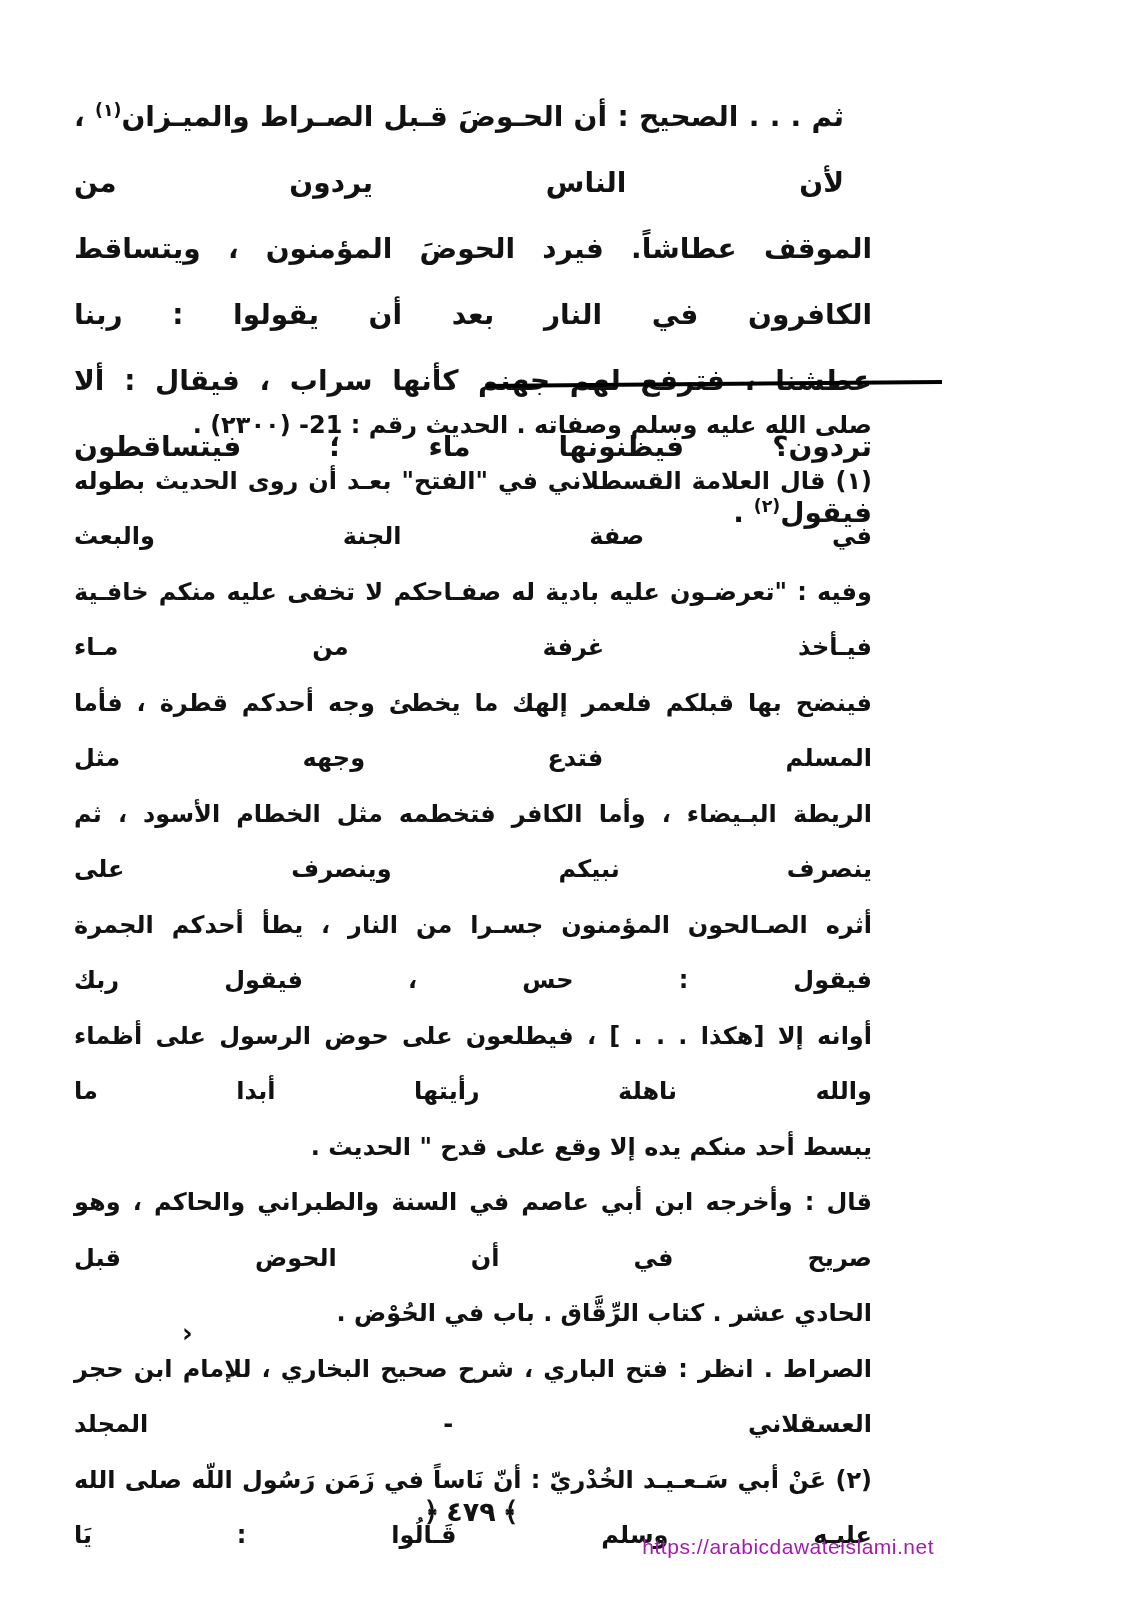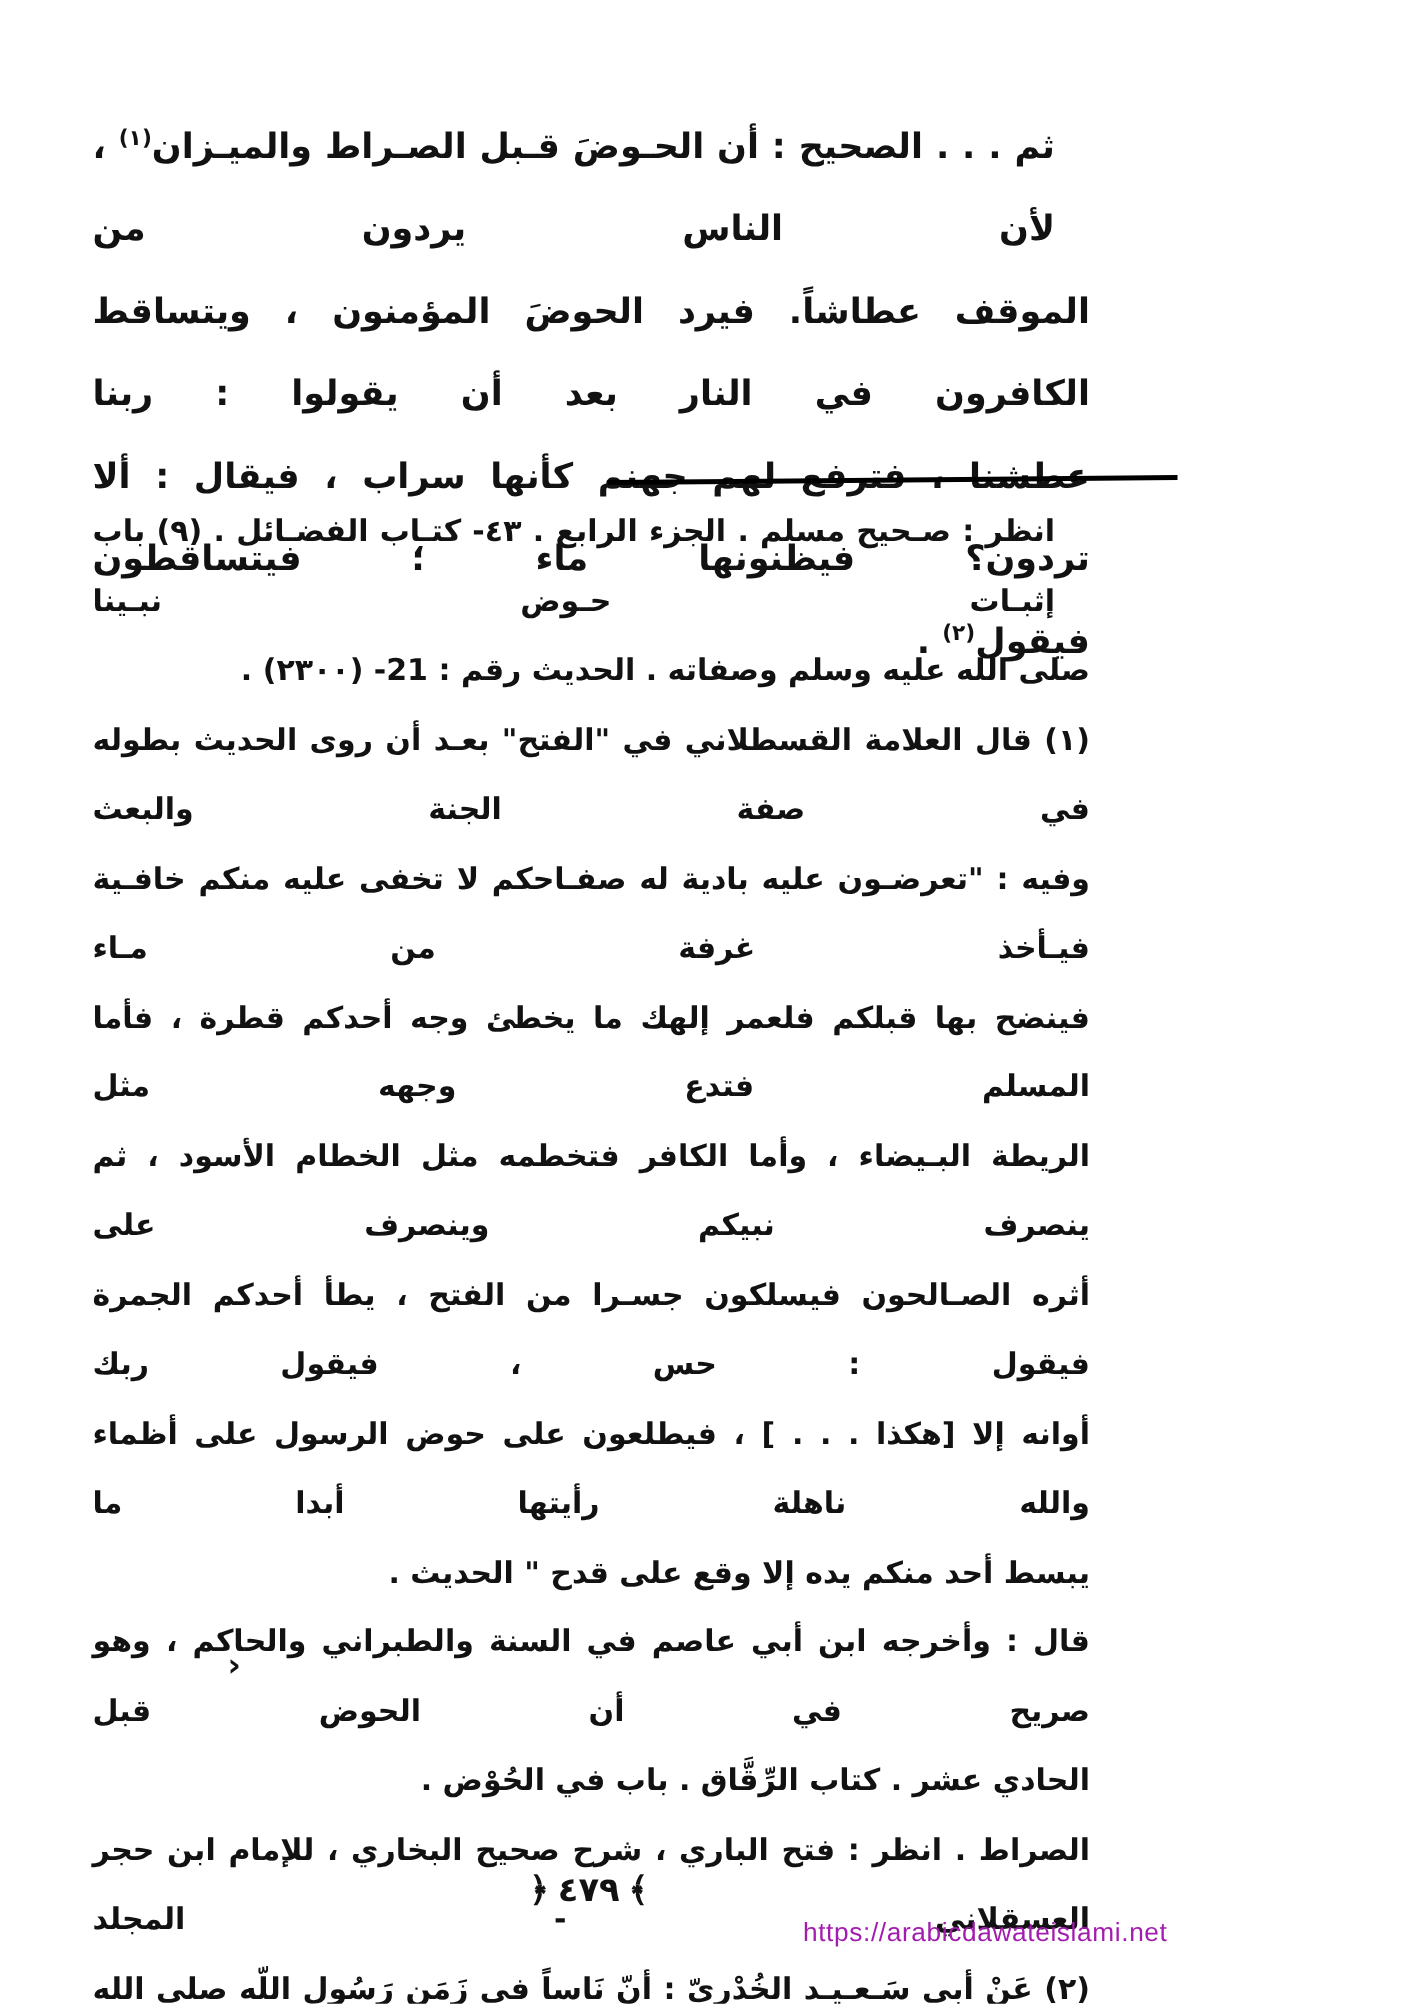--- a/index.html
+++ b/index.html
@@ -81,27 +81,26 @@
   <div class="main-text">
     <div class="line fill indent1"><span>ثم . . . الصحيح : أن الحـوضَ قـبل الصـراط والميـزان</span><sup class="fn">(١)</sup><span> ، لأن الناس يردون من</span></div>
     <div class="line fill">الموقف عطاشاً. فيرد الحوضَ المؤمنون ، ويتساقط الكافرون في النار بعد أن يقولوا : ربنا</div>
     <div class="line fill">عطشنا ، فترفع لهم جهنم كأنها سراب ، فيقال : ألا تردون؟ فيظنونها ماء ؛ فيتساقطون</div>
     <div class="line endline"><span>فيقول</span><sup class="fn">(٢)</sup><span> .</span></div>
   </div>
 
   <div class="separator"></div>
 
   <div class="footnotes">
-    <div class="line fill indent1">انظر : صـحيح مسلم . الجزء الرابع . ٤٣- كتـاب الفضـائل . (٩) باب إثبـات حـوض نبـينا</div>
     <div class="line endline">صلى الله عليه وسلم وصفاته . الحديث رقم : 21- (٢٣٠٠) .</div>
     <div class="line fill">(١) قال العلامة القسطلاني في "الفتح" بعـد أن روى الحديث بطوله في صفة الجنة والبعث</div>
     <div class="line fill">وفيه : "تعرضـون عليه بادية له صفـاحكم لا تخفى عليه منكم خافـية فيـأخذ غرفة من مـاء</div>
     <div class="line fill">فينضح بها قبلكم فلعمر إلهك ما يخطئ وجه أحدكم قطرة ، فأما المسلم فتدع وجهه مثل</div>
     <div class="line fill">الريطة البـيضاء ، وأما الكافر فتخطمه مثل الخطام الأسود ، ثم ينصرف نبيكم وينصرف على</div>
-    <div class="line fill">أثره الصـالحون فيسلكون جسـرا من الفتح ، يطأ أحدكم الجمرة فيقول : حس ، فيقول ربك</div>
+    <div class="line fill">أثره الصـالحون المؤمنون جسـرا من النار ، يطأ أحدكم الجمرة فيقول : حس ، فيقول ربك</div>
     <div class="line fill">أوانه إلا [هكذا . . . ] ، فيطلعون على حوض الرسول على أظماء والله ناهلة رأيتها أبدا ما</div>
     <div class="line endline">يبسط أحد منكم يده إلا وقع على قدح " الحديث .</div>
     <div class="line fill">قال : وأخرجه ابن أبي عاصم في السنة والطبراني والحاكم ، وهو صريح في أن الحوض قبل</div>
     <div class="line endline">الحادي عشر . كتاب الرِّقَّاق . باب في الحُوْض .</div>
     <div class="line fill">الصراط . انظر : فتح الباري ، شرح صحيح البخاري ، للإمام ابن حجر العسقلاني - المجلد</div>
     <div class="line fill">(٢) عَنْ أبي سَـعـيـد الخُدْريّ : أنّ نَاساً في زَمَن رَسُول اللّه صلى الله عليـه وسلم قَـالُوا : يَا</div>
 
   </div>
 
   <div class="cont-mark">‹</div>

